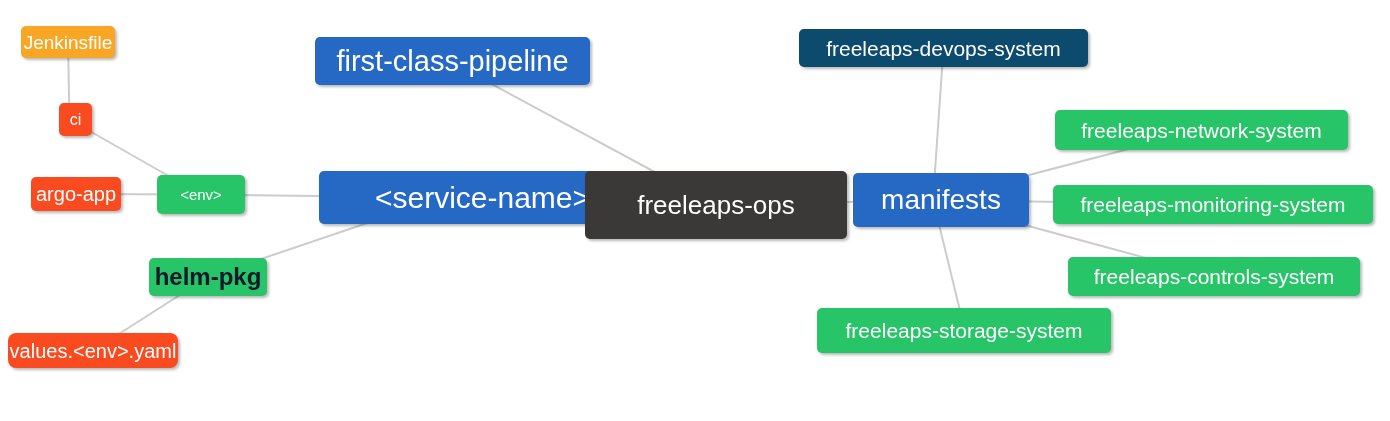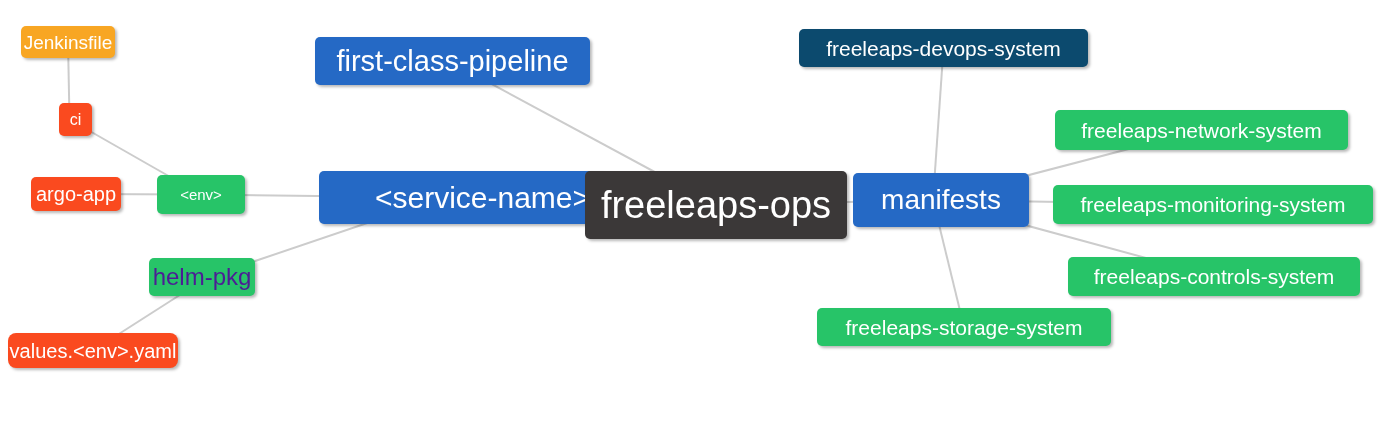--- a/index.html
+++ b/index.html
@@ -61,25 +61,25 @@
       <line x1="933" y1="200" x2="1201.5" y2="130" stroke="#CCCCCC" stroke-width="2"></line>
       <line x1="933" y1="200" x2="1213" y2="204.5" stroke="#CCCCCC" stroke-width="2"></line>
       <line x1="933" y1="200" x2="1214" y2="276.5" stroke="#CCCCCC" stroke-width="2"></line>
       <line x1="933" y1="200" x2="964" y2="327" stroke="#CCCCCC" stroke-width="2"></line>
     </svg>
   <div id="node-layer">
       <div class="node" style="left: 21px; top: 26px; width: 94px; height: 32px; font-size: 19px; background: rgb(248, 166, 35); color: rgb(255, 255, 255);">Jenkinsfile</div>
       <div class="node" style="left: 53px; top: 103px; width: 33px; height: 33px; font-size: 16px; background: rgb(250, 74, 31); color: rgb(255, 255, 255); margin-left: 6px;">ci</div>
       <div class="node" style="left: 31px; top: 177px; width: 90px; height: 34px; font-size: 20px; background: rgb(250, 74, 31); color: rgb(255, 255, 255);">argo-app</div>
       <div class="node" style="left: 157px; top: 175px; width: 88px; height: 39px; font-size: 15px; background: rgb(39, 196, 104); color: rgb(255, 255, 255);">&lt;env&gt;</div>
-      <div class="node" style="left: 149px; top: 258px; width: 106px; height: 38px; font-size: 24px; background: rgb(39, 196, 104); color: #4c1d95;">helm-pkg</div>
+      <div class="node" style="left: 149px; top: 258px; width: 118px; height: 38px; font-size: 24px; background: rgb(39, 196, 104); color: #0f172a; font-weight: bold;">helm-pkg</div>
       <div class="node" style="left: 8px; top: 333px; width: 170px; height: 35px; font-size: 20px; background: rgb(250, 74, 31); color: rgb(255, 255, 255); border-radius: 8px;">values.&lt;env&gt;.yaml</div>
       <div class="node" style="left: 315px; top: 37px; width: 275px; height: 48px; font-size: 29px; background: rgb(37, 105, 197); color: rgb(255, 255, 255);">first-class-pipeline</div>
       <div class="node" style="left: 319px; top: 171px; width: 247px; height: 53px; font-size: 30px; background: rgb(37, 105, 197); color: rgb(255, 255, 255); padding-left: 40px;">&lt;service-name&gt;</div>
-      <div class="node" style="left: 585px; top: 171px; width: 262px; height: 68px; font-size: 38px; background: rgb(59, 56, 56); color: rgb(255, 255, 255);">freeleaps-ops</div>
+      <div class="node" style="left: 585px; top: 171px; width: 262px; height: 68px; font-size: 26px; background: rgb(59, 56, 56); color: rgb(255, 255, 255);">freeleaps-ops</div>
       <div class="node" style="left: 853px; top: 173px; width: 176px; height: 54px; font-size: 28px; background: rgb(37, 105, 197); color: rgb(255, 255, 255);">manifests</div>
       <div class="node" style="left: 799px; top: 29px; width: 289px; height: 38px; font-size: 21px; background: #0c4a6e; color: rgb(255, 255, 255);">freeleaps-devops-system</div>
       <div class="node" style="left: 1055px; top: 110px; width: 293px; height: 40px; font-size: 21px; background: rgb(39, 196, 104); color: rgb(255, 255, 255);">freeleaps-network-system</div>
       <div class="node" style="left: 1053px; top: 185px; width: 320px; height: 39px; font-size: 21px; background: rgb(39, 196, 104); color: rgb(255, 255, 255);">freeleaps-monitoring-system</div>
       <div class="node" style="left: 1068px; top: 257px; width: 292px; height: 39px; font-size: 21px; background: rgb(39, 196, 104); color: rgb(255, 255, 255);">freeleaps-controls-system</div>
-      <div class="node" style="left: 817px; top: 308px; width: 294px; height: 38px; font-size: 21px; background: rgb(39, 196, 104); color: rgb(255, 255, 255);">freeleaps-storage-system</div>
+      <div class="node" style="left: 817px; top: 308px; width: 294px; height: 45px; font-size: 21px; background: rgb(39, 196, 104); color: rgb(255, 255, 255);">freeleaps-storage-system</div>
     </div>
 </div>
 
 </body></html>

